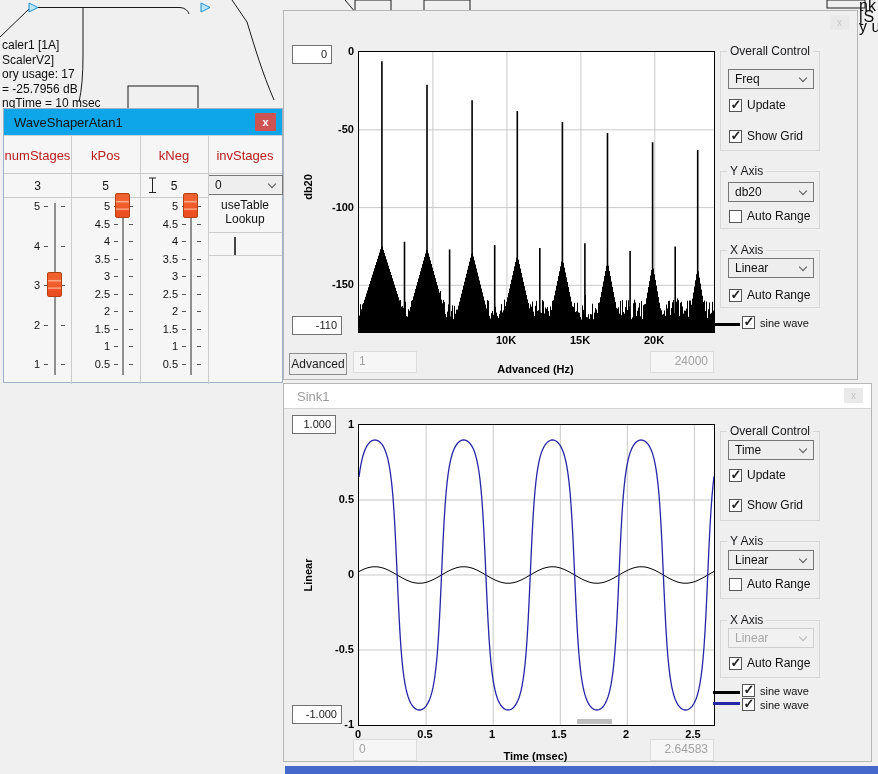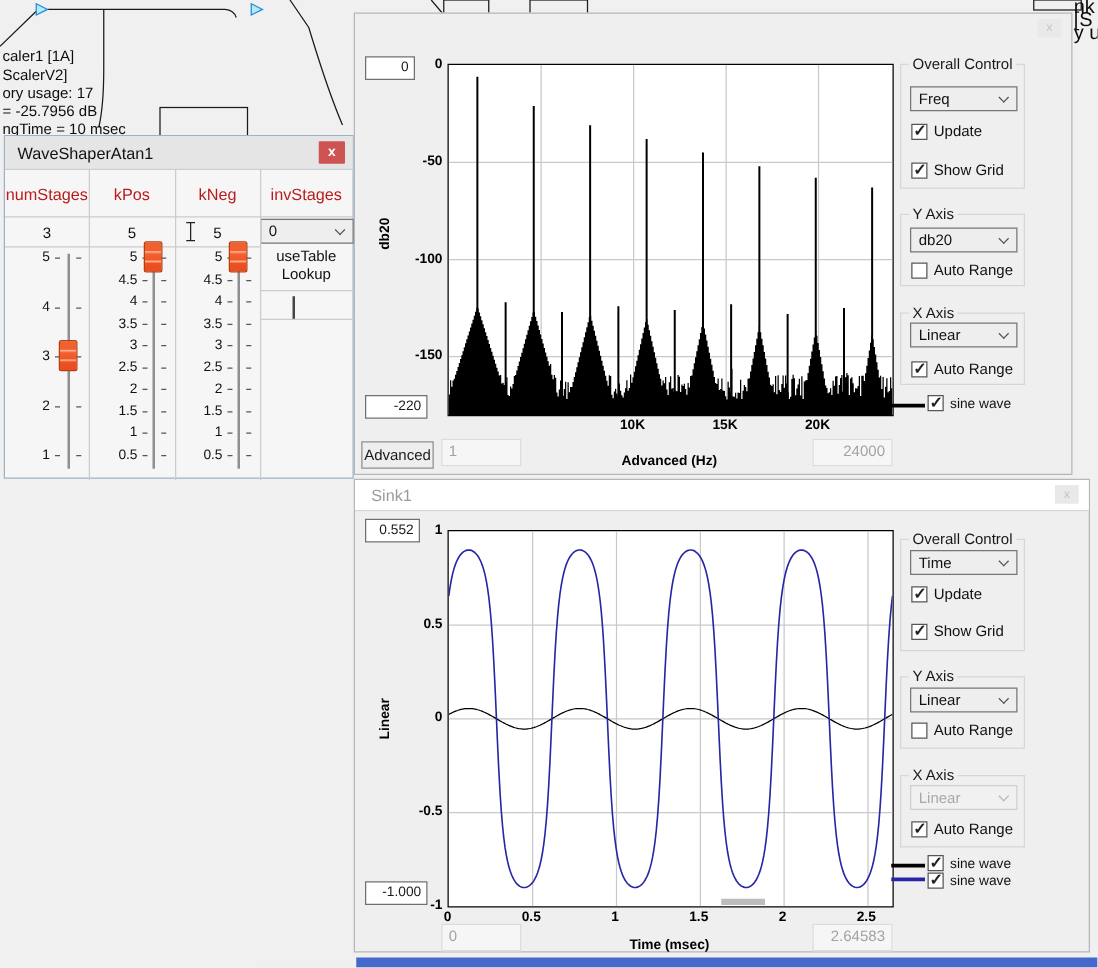--- a/index.html
+++ b/index.html
@@ -26,21 +26,21 @@
 .cb{position:absolute;display:flex;align-items:center;gap:5px;font-size:12px;color:#111;white-space:nowrap}
 .cbox{width:13px;height:13px;background:#fff;border:1px solid #555;position:relative;flex:0 0 13px}
 .cbox .mark{display:none;position:absolute;left:0.5px;top:-3px;font-size:13px;font-weight:bold;color:#222}
 .cbox.checked .mark{display:block}
 .legend-line{position:absolute;height:3px}
 .bgtext{position:absolute;font-size:12px;color:#0d0d0d;line-height:14.5px;white-space:pre}
 .cornertext{position:absolute;font-size:16px;color:#0d0d0d;line-height:10.5px;white-space:pre}
 .vline{position:absolute;width:1px;background:#ccc}
 .hline{position:absolute;height:1px;background:#ccc}
 .dlg{position:absolute;left:3px;top:108px;width:280px;height:275px;background:#f7f6f6;border:1px solid #9fb0c8;z-index:3}
-.dlg-title{position:absolute;left:0;top:0;right:0;height:27px;background:#e5e5e5;border-bottom:1px solid #c9d0da;display:flex;align-items:center;padding-left:10px;font-size:13px;color:#111}
+.dlg-title{position:absolute;left:0;top:0;right:0;height:27px;background:#0ea5e9;border-bottom:1px solid #c9d0da;display:flex;align-items:center;padding-left:10px;font-size:13px;color:#111}
 .dlg-close{position:absolute;right:6px;top:4px;width:21px;height:18px;background:#cd5452;color:#fff;font-size:11px;font-weight:bold;display:flex;align-items:center;justify-content:center;border-radius:1px}
 .colhead{position:absolute;top:27px;height:38px;display:flex;align-items:center;justify-content:center;font-size:13px;color:#b91c1c;text-align:center}
 .colval{position:absolute;top:65px;height:24px;display:flex;align-items:center;justify-content:center;font-size:12px;color:#111}
 .track{position:absolute;width:2px;background:#8f8f8f}
 .sl-label{position:absolute;font-size:11px;color:#111;text-align:right}
 .dash{position:absolute;width:4px;height:1px;background:#555}
 .handle{position:absolute;width:15px;height:25px;border:1px solid #b5400f;border-radius:2px;background:linear-gradient(180deg,#f1612f 0%,#f1612f 28%,#ffb091 32%,#f1612f 40%,#ef5826 60%,#ffb091 66%,#ee5123 72%,#e84e20 100%)}
 .bottombar{position:absolute;left:285px;top:766px;width:593px;height:8px;background:#4468cb;z-index:4}
 .graybar{position:absolute;background:#bdbdbd;z-index:2}
 </style>
@@ -79,21 +79,21 @@
 
     <div class="field" style="left:8px;top:34px;width:40px;height:19px">0</div>
     <div class="plot" style="left:74px;top:40px;width:357px;height:282px">
       <svg id="spec-svg" width="355" height="280">
           <path d="M73.9,0V280M147.9,0V280M221.9,0V280M295.8,0V280M0,77.8H355M0,155.6H355M0,233.3H355" stroke="#c9c9c9" stroke-width="1" fill="none"></path>
           <path d="M0.5,280V263.6M1.5,280V252.2M2.5,280V257.3M3.5,280V252.3M4.5,280V251.0M5.5,280V247.8M6.5,280V244.7M7.5,280V241.5M8.5,280V238.4M9.5,280V235.2M10.5,280V232.1M11.5,280V228.9M12.5,280V225.7M13.5,280V222.6M14.5,280V219.4M15.5,280V216.3M16.5,280V213.1M17.5,280V210.0M18.5,280V206.8M19.5,280V203.7M20.5,280V200.5M21.5,280V197.3M22.5,280V194.2M23.5,280V194.7M24.5,280V197.9M25.5,280V201.0M26.5,280V204.2M27.5,280V207.4M28.5,280V210.5M29.5,280V213.7M30.5,280V216.8M31.5,280V220.0M32.5,280V223.1M33.5,280V226.3M34.5,280V229.4M35.5,280V232.6M36.5,280V235.8M37.5,280V238.9M38.5,280V242.1M39.5,280V245.2M40.5,280V248.4M41.5,280V247.9M42.5,280V254.7M43.5,280V254.2M44.5,280V255.9M45.5,280V253.8M46.5,280V249.7M47.5,280V264.0M48.5,280V264.7M49.5,280V257.2M50.5,280V258.7M51.5,280V255.1M52.5,280V248.8M53.5,280V248.0M54.5,280V244.4M55.5,280V240.8M56.5,280V237.2M57.5,280V233.6M58.5,280V230.1M59.5,280V226.5M60.5,280V222.9M61.5,280V219.3M62.5,280V215.8M63.5,280V212.2M64.5,280V208.6M65.5,280V205.0M66.5,280V201.5M67.5,280V197.9M68.5,280V197.7M69.5,280V201.3M70.5,280V204.8M71.5,280V208.4M72.5,280V212.0M73.5,280V215.6M74.5,280V219.1M75.5,280V222.7M76.5,280V226.3M77.5,280V229.9M78.5,280V233.4M79.5,280V237.0M80.5,280V240.6M81.5,280V239.1M82.5,280V247.7M83.5,280V251.3M84.5,280V247.9M85.5,280V250.2M86.5,280V262.0M87.5,280V265.2M88.5,280V259.6M89.5,280V252.4M90.5,280V265.6M91.5,280V264.6M92.5,280V259.1M93.5,280V253.4M94.5,280V267.1M95.5,280V253.8M96.5,280V261.8M97.5,280V257.6M98.5,280V257.6M99.5,280V253.6M100.5,280V249.6M101.5,280V245.7M102.5,280V241.7M103.5,280V237.7M104.5,280V233.7M105.5,280V229.7M106.5,280V225.7M107.5,280V221.7M108.5,280V217.7M109.5,280V213.7M110.5,280V209.7M111.5,280V205.7M112.5,280V201.7M113.5,280V200.5M114.5,280V204.5M115.5,280V208.5M116.5,280V212.5M117.5,280V216.5M118.5,280V220.5M119.5,280V224.5M120.5,280V228.5M121.5,280V232.5M122.5,280V236.5M123.5,280V240.5M124.5,280V244.5M125.5,280V248.5M126.5,280V252.5M127.5,280V256.5M128.5,280V248.1M129.5,280V248.8M130.5,280V263.8M131.5,280V266.5M132.5,280V261.2M133.5,280V258.9M134.5,280V262.7M135.5,280V264.5M136.5,280V254.8M137.5,280V260.6M138.5,280V264.1M139.5,280V266.0M140.5,280V261.9M141.5,280V258.5M142.5,280V252.1M143.5,280V260.5M144.5,280V258.3M145.5,280V247.6M146.5,280V254.2M147.5,280V249.8M148.5,280V245.3M149.5,280V240.9M150.5,280V236.5M151.5,280V232.1M152.5,280V227.7M153.5,280V223.3M154.5,280V218.8M155.5,280V214.4M156.5,280V210.0M157.5,280V205.6M158.5,280V203.3M159.5,280V207.7M160.5,280V212.1M161.5,280V216.5M162.5,280V220.9M163.5,280V225.4M164.5,280V229.8M165.5,280V234.2M166.5,280V238.6M167.5,280V243.0M168.5,280V247.4M169.5,280V251.0M170.5,280V256.3M171.5,280V252.3M172.5,280V254.6M173.5,280V249.6M174.5,280V259.6M175.5,280V264.0M176.5,280V253.8M177.5,280V248.9M178.5,280V258.9M179.5,280V258.3M180.5,280V261.7M181.5,280V260.5M182.5,280V261.0M183.5,280V247.9M184.5,280V249.3M185.5,280V261.5M186.5,280V255.5M187.5,280V256.8M188.5,280V255.0M189.5,280V259.1M190.5,280V263.8M191.5,280V254.4M192.5,280V258.0M193.5,280V248.8M194.5,280V248.3M195.5,280V243.4M196.5,280V238.6M197.5,280V233.8M198.5,280V228.9M199.5,280V224.1M200.5,280V219.3M201.5,280V214.4M202.5,280V209.6M203.5,280V205.9M204.5,280V210.8M205.5,280V215.6M206.5,280V220.4M207.5,280V225.3M208.5,280V230.1M209.5,280V234.9M210.5,280V239.8M211.5,280V244.6M212.5,280V249.5M213.5,280V254.3M214.5,280V255.1M215.5,280V250.8M216.5,280V260.0M217.5,280V259.2M218.5,280V250.7M219.5,280V260.4M220.5,280V260.8M221.5,280V265.0M222.5,280V267.5M223.5,280V253.4M224.5,280V257.9M225.5,280V261.9M226.5,280V243.0M227.5,280V265.1M228.5,280V265.3M229.5,280V262.2M230.5,280V266.8M231.5,280V262.0M232.5,280V262.4M233.5,280V251.7M234.5,280V267.2M235.5,280V260.6M236.5,280V256.0M237.5,280V257.6M238.5,280V261.0M239.5,280V251.0M240.5,280V250.5M241.5,280V245.2M242.5,280V240.0M243.5,280V234.7M244.5,280V229.5M245.5,280V224.2M246.5,280V218.9M247.5,280V213.7M248.5,280V208.5M249.5,280V213.7M250.5,280V219.0M251.5,280V224.2M252.5,280V229.5M253.5,280V234.8M254.5,280V240.0M255.5,280V245.3M256.5,280V249.9M257.5,280V255.8M258.5,280V256.7M259.5,280V255.4M260.5,280V261.7M261.5,280V248.7M262.5,280V263.3M263.5,280V248.1M264.5,280V260.0M265.5,280V261.6M266.5,280V255.2M267.5,280V248.3M268.5,280V258.1M269.5,280V248.3M270.5,280V254.8M271.5,280V261.8M272.5,280V267.2M273.5,280V265.4M274.5,280V251.2M275.5,280V247.7M276.5,280V250.5M277.5,280V264.1M278.5,280V258.8M279.5,280V255.5M280.5,280V251.0M281.5,280V264.3M282.5,280V249.0M283.5,280V267.1M284.5,280V253.2M285.5,280V252.3M286.5,280V251.9M287.5,280V246.3M288.5,280V240.6M289.5,280V234.9M290.5,280V229.2M291.5,280V223.5M292.5,280V217.9M293.5,280V212.2M294.5,280V216.6M295.5,280V222.3M296.5,280V228.0M297.5,280V233.6M298.5,280V239.3M299.5,280V245.0M300.5,280V250.7M301.5,280V256.3M302.5,280V258.3M303.5,280V262.6M304.5,280V261.8M305.5,280V258.5M306.5,280V263.9M307.5,280V252.5M308.5,280V256.5M309.5,280V249.1M310.5,280V248.7M311.5,280V263.0M312.5,280V255.9M313.5,280V250.3M314.5,280V248.0M315.5,280V261.1M316.5,280V253.9M317.5,280V249.7M318.5,280V246.4M319.5,280V248.1M320.5,280V264.0M321.5,280V250.7M322.5,280V249.7M323.5,280V254.5M324.5,280V261.7M325.5,280V258.6M326.5,280V258.7M327.5,280V256.7M328.5,280V248.7M329.5,280V264.8M330.5,280V248.5M331.5,280V248.5M332.5,280V252.7M333.5,280V246.6M334.5,280V240.5M335.5,280V234.4M336.5,280V228.3M337.5,280V222.2M338.5,280V216.1M339.5,280V219.4M340.5,280V225.5M341.5,280V231.6M342.5,280V237.7M343.5,280V243.8M344.5,280V249.9M345.5,280V248.5M346.5,280V259.1M347.5,280V249.5M348.5,280V265.9M349.5,280V257.4M350.5,280V250.5M351.5,280V261.8M352.5,280V260.8M353.5,280V249.8M354.5,280V258.5" stroke="#000" stroke-width="1" fill="none"></path>
           <path d="M22.9,280V9.3M68.0,280V32.7M113.1,280V48.2M158.3,280V59.1M203.4,280V70.0M248.5,280V80.9M293.6,280V90.2M338.7,280V98.0M45.5,280V189.8M90.6,280V197.6M135.7,280V192.9M180.8,280V196.0M225.9,280V191.3M271.1,280V199.1M316.2,280V194.4" stroke="#000" stroke-width="1.6" fill="none"></path>
         </svg>
     </div>
     <span class="axisname" style="left:2px;top:170px;width:44px">db20</span>
-    <div class="field" style="left:8px;top:305px;width:50px;height:19px">-220</div>
+    <div class="field" style="left:8px;top:305px;width:50px;height:19px">-110</div>
     <div class="btn" style="left:5px;top:342px;width:58px;height:22px">Advanced</div>
     <div class="rfield" style="left:69px;top:340px;width:64px;height:22px">1</div>
     <span class="xaxisname" style="left:74px;top:352px;width:355px">Advanced (Hz)</span>
     <div class="rfield right" style="left:366px;top:340px;width:64px;height:22px">24000</div>
 
     <div class="group" style="left:436px;top:40px;width:100px;height:100px">
       <span class="group-label">Overall Control</span>
       <div class="combo" style="left:7px;top:17px;width:86px">
         <span>Freq</span>
         <span class="chev"></span>
@@ -154,21 +154,21 @@
       <span class="ticklabel" style="left: 26px; top: 190px; width: 44px; text-align: right;">-100</span>
       <span class="ticklabel" style="left: 26px; top: 267px; width: 44px; text-align: right;">-150</span>
     </div>
 
   <div class="win" id="sink1" style="left:283px;top:383px;width:589px;height:379px;z-index:2">
     <div class="titlebar" style="height:25px">
       <span>Sink1</span>
     </div>
     <div class="win-close">x</div>
 
-    <div class="field" style="left:8px;top:31px;width:44px;height:19px">0.552</div>
+    <div class="field" style="left:8px;top:31px;width:44px;height:19px">1.000</div>
     <div class="plot" style="left:74px;top:40px;width:357px;height:302px">
       <svg id="time-svg" width="355" height="300">
           <path d="M67.1,0V300M134.2,0V300M201.3,0V300M268.3,0V300M335.4,0V300M0,75.0H355M0,150.0H355M0,225.0H355" stroke="#c9c9c9" stroke-width="1" fill="none"></path>
           <path d="M0,146.5L1,146.0L2,145.5L3,145.0L4,144.5L5,144.1L6,143.7L7,143.4L8,143.0L9,142.7L10,142.5L11,142.3L12,142.1L13,141.9L14,141.8L15,141.8L16,141.8L17,141.8L18,141.8L19,141.9L20,142.1L21,142.3L22,142.5L23,142.8L24,143.0L25,143.4L26,143.7L27,144.1L28,144.6L29,145.0L30,145.5L31,146.0L32,146.5L33,147.1L34,147.6L35,148.2L36,148.7L37,149.3L38,149.9L39,150.5L40,151.1L41,151.7L42,152.2L43,152.8L44,153.3L45,153.8L46,154.4L47,154.8L48,155.3L49,155.7L50,156.1L51,156.5L52,156.9L53,157.2L54,157.4L55,157.7L56,157.9L57,158.0L58,158.1L59,158.2L60,158.2L61,158.2L62,158.2L63,158.1L64,158.0L65,157.8L66,157.6L67,157.3L68,157.1L69,156.7L70,156.4L71,156.0L72,155.6L73,155.2L74,154.7L75,154.2L76,153.7L77,153.1L78,152.6L79,152.0L80,151.5L81,150.9L82,150.3L83,149.7L84,149.1L85,148.6L86,148.0L87,147.4L88,146.9L89,146.3L90,145.8L91,145.3L92,144.9L93,144.4L94,144.0L95,143.6L96,143.3L97,142.9L98,142.7L99,142.4L100,142.2L101,142.0L102,141.9L103,141.8L104,141.8L105,141.8L106,141.8L107,141.9L108,142.0L109,142.1L110,142.3L111,142.6L112,142.8L113,143.1L114,143.5L115,143.8L116,144.2L117,144.7L118,145.1L119,145.6L120,146.1L121,146.7L122,147.2L123,147.8L124,148.3L125,148.9L126,149.5L127,150.1L128,150.6L129,151.2L130,151.8L131,152.4L132,152.9L133,153.5L134,154.0L135,154.5L136,155.0L137,155.4L138,155.8L139,156.2L140,156.6L141,156.9L142,157.2L143,157.5L144,157.7L145,157.9L146,158.1L147,158.2L148,158.2L149,158.2L150,158.2L151,158.2L152,158.1L153,157.9L154,157.8L155,157.5L156,157.3L157,157.0L158,156.7L159,156.3L160,155.9L161,155.5L162,155.0L163,154.6L164,154.1L165,153.5L166,153.0L167,152.5L168,151.9L169,151.3L170,150.7L171,150.2L172,149.6L173,149.0L174,148.4L175,147.8L176,147.3L177,146.7L178,146.2L179,145.7L180,145.2L181,144.8L182,144.3L183,143.9L184,143.5L185,143.2L186,142.9L187,142.6L188,142.4L189,142.2L190,142.0L191,141.9L192,141.8L193,141.8L194,141.8L195,141.8L196,141.9L197,142.0L198,142.2L199,142.4L200,142.6L201,142.9L202,143.2L203,143.6L204,143.9L205,144.4L206,144.8L207,145.3L208,145.8L209,146.3L210,146.8L211,147.3L212,147.9L213,148.5L214,149.0L215,149.6L216,150.2L217,150.8L218,151.4L219,151.9L220,152.5L221,153.1L222,153.6L223,154.1L224,154.6L225,155.1L226,155.5L227,155.9L228,156.3L229,156.7L230,157.0L231,157.3L232,157.6L233,157.8L234,158.0L235,158.1L236,158.2L237,158.2L238,158.2L239,158.2L240,158.2L241,158.0L242,157.9L243,157.7L244,157.5L245,157.2L246,156.9L247,156.6L248,156.2L249,155.8L250,155.4L251,154.9L252,154.4L253,153.9L254,153.4L255,152.9L256,152.3L257,151.7L258,151.2L259,150.6L260,150.0L261,149.4L262,148.8L263,148.3L264,147.7L265,147.1L266,146.6L267,146.1L268,145.6L269,145.1L270,144.6L271,144.2L272,143.8L273,143.4L274,143.1L275,142.8L276,142.5L277,142.3L278,142.1L279,142.0L280,141.8L281,141.8L282,141.8L283,141.8L284,141.8L285,141.9L286,142.0L287,142.2L288,142.4L289,142.7L290,143.0L291,143.3L292,143.7L293,144.1L294,144.5L295,144.9L296,145.4L297,145.9L298,146.4L299,146.9L300,147.5L301,148.0L302,148.6L303,149.2L304,149.8L305,150.4L306,150.9L307,151.5L308,152.1L309,152.7L310,153.2L311,153.7L312,154.2L313,154.7L314,155.2L315,155.6L316,156.1L317,156.4L318,156.8L319,157.1L320,157.4L321,157.6L322,157.8L323,158.0L324,158.1L325,158.2L326,158.2L327,158.2L328,158.2L329,158.1L330,158.0L331,157.8L332,157.6L333,157.4L334,157.1L335,156.8L336,156.5L337,156.1L338,155.7L339,155.2L340,154.8L341,154.3L342,153.8L343,153.3L344,152.7L345,152.2L346,151.6L347,151.0L348,150.4L349,149.8L350,149.3L351,148.7L352,148.1L353,147.6L354,147.0L355,146.5" stroke="#000000" stroke-width="1" fill="none"></path>
           <path d="M0,52.0L1,44.9L2,39.2L3,34.5L4,30.7L5,27.5L6,24.8L7,22.7L8,20.8L9,19.3L10,18.1L11,17.1L12,16.3L13,15.7L14,15.3L15,15.1L16,15.0L17,15.1L18,15.3L19,15.8L20,16.4L21,17.2L22,18.2L23,19.4L24,20.9L25,22.8L26,25.0L27,27.7L28,30.9L29,34.7L30,39.5L31,45.3L32,52.5L33,61.4L34,72.6L35,86.6L36,103.8L37,124.0L38,146.4L39,169.2L40,190.3L41,208.4L42,223.4L43,235.4L44,245.0L45,252.7L46,258.8L47,263.9L48,268.0L49,271.4L50,274.2L51,276.6L52,278.5L53,280.1L54,281.5L55,282.6L56,283.4L57,284.1L58,284.6L59,284.9L60,285.0L61,285.0L62,284.8L63,284.4L64,283.9L65,283.2L66,282.2L67,281.1L68,279.7L69,277.9L70,275.9L71,273.4L72,270.4L73,266.8L74,262.4L75,257.0L76,250.4L77,242.1L78,231.8L79,218.9L80,203.0L81,183.8L82,162.0L83,139.1L84,117.2L85,97.9L86,81.8L87,68.8L88,58.3L89,50.0L90,43.3L91,37.9L92,33.4L93,29.8L94,26.7L95,24.2L96,22.1L97,20.4L98,19.0L99,17.8L100,16.9L101,16.1L102,15.6L103,15.2L104,15.0L105,15.0L106,15.1L107,15.4L108,15.9L109,16.5L110,17.4L111,18.5L112,19.8L113,21.4L114,23.3L115,25.6L116,28.4L117,31.8L118,35.9L119,40.9L120,47.0L121,54.6L122,64.1L123,76.0L124,90.8L125,108.8L126,129.7L127,152.4L128,174.9L129,195.3L130,212.6L131,226.8L132,238.1L133,247.1L134,254.4L135,260.3L136,265.0L137,269.0L138,272.2L139,274.9L140,277.1L141,279.0L142,280.5L143,281.8L144,282.8L145,283.6L146,284.2L147,284.6L148,284.9L149,285.0L150,284.9L151,284.7L152,284.3L153,283.7L154,282.9L155,282.0L156,280.7L157,279.2L158,277.4L159,275.3L160,272.7L161,269.5L162,265.7L163,261.1L164,255.4L165,248.4L166,239.7L167,228.7L168,215.1L169,198.3L170,178.3L171,156.0L172,133.2L173,111.9L174,93.4L175,78.1L176,65.8L177,56.0L178,48.1L179,41.8L180,36.6L181,32.4L182,28.9L183,26.0L184,23.7L185,21.7L186,20.0L187,18.7L188,17.6L189,16.7L190,16.0L191,15.5L192,15.2L193,15.0L194,15.0L195,15.2L196,15.5L197,16.0L198,16.8L199,17.7L200,18.8L201,20.2L202,21.9L203,23.9L204,26.3L205,29.3L206,32.8L207,37.1L208,42.4L209,48.8L210,56.9L211,66.9L212,79.5L213,95.1L214,114.0L215,135.6L216,158.4L217,180.5L218,200.1L219,216.6L220,230.0L221,240.6L222,249.2L223,256.0L224,261.6L225,266.1L226,269.9L227,273.0L228,275.5L229,277.6L230,279.4L231,280.9L232,282.1L233,283.0L234,283.8L235,284.3L236,284.7L237,284.9L238,285.0L239,284.9L240,284.6L241,284.2L242,283.5L243,282.7L244,281.7L245,280.4L246,278.8L247,276.9L248,274.6L249,271.9L250,268.6L251,264.6L252,259.7L253,253.7L254,246.3L255,237.0L256,225.4L257,211.0L258,193.3L259,172.7L260,150.1L261,127.5L262,106.8L263,89.1L264,74.6L265,63.0L266,53.7L267,46.3L268,40.3L269,35.4L270,31.4L271,28.1L272,25.4L273,23.1L274,21.2L275,19.6L276,18.3L277,17.3L278,16.5L279,15.8L280,15.4L281,15.1L282,15.0L283,15.1L284,15.3L285,15.7L286,16.2L287,17.0L288,17.9L289,19.1L290,20.6L291,22.3L292,24.5L293,27.0L294,30.1L295,33.8L296,38.4L297,43.9L298,50.8L299,59.3L300,70.0L301,83.3L302,99.8L303,119.4L304,141.5L305,164.3L306,185.9L307,204.8L308,220.4L309,233.0L310,243.1L311,251.1L312,257.6L313,262.9L314,267.2L315,270.7L316,273.7L317,276.1L318,278.1L319,279.8L320,281.2L321,282.3L322,283.2L323,283.9L324,284.5L325,284.8L326,285.0L327,285.0L328,284.8L329,284.5L330,284.0L331,283.3L332,282.5L333,281.3L334,280.0L335,278.3L336,276.4L337,274.0L338,271.1L339,267.6L340,263.4L341,258.3L342,251.9L343,244.1L344,234.3L345,222.0L346,206.7L347,188.2L348,166.9L349,144.1L350,121.8L351,101.8L352,85.0L353,71.3L354,60.4L355,51.6" stroke="#2626a6" stroke-width="1.3" fill="none"></path>
         </svg>
     </div>
     <div class="graybar" style="left:293px;top:335px;width:35px;height:5px"></div>
     <span class="axisname" style="left:2px;top:185px;width:44px">Linear</span>
     <div class="field" style="left:8px;top:321px;width:50px;height:19px">-1.000</div>

